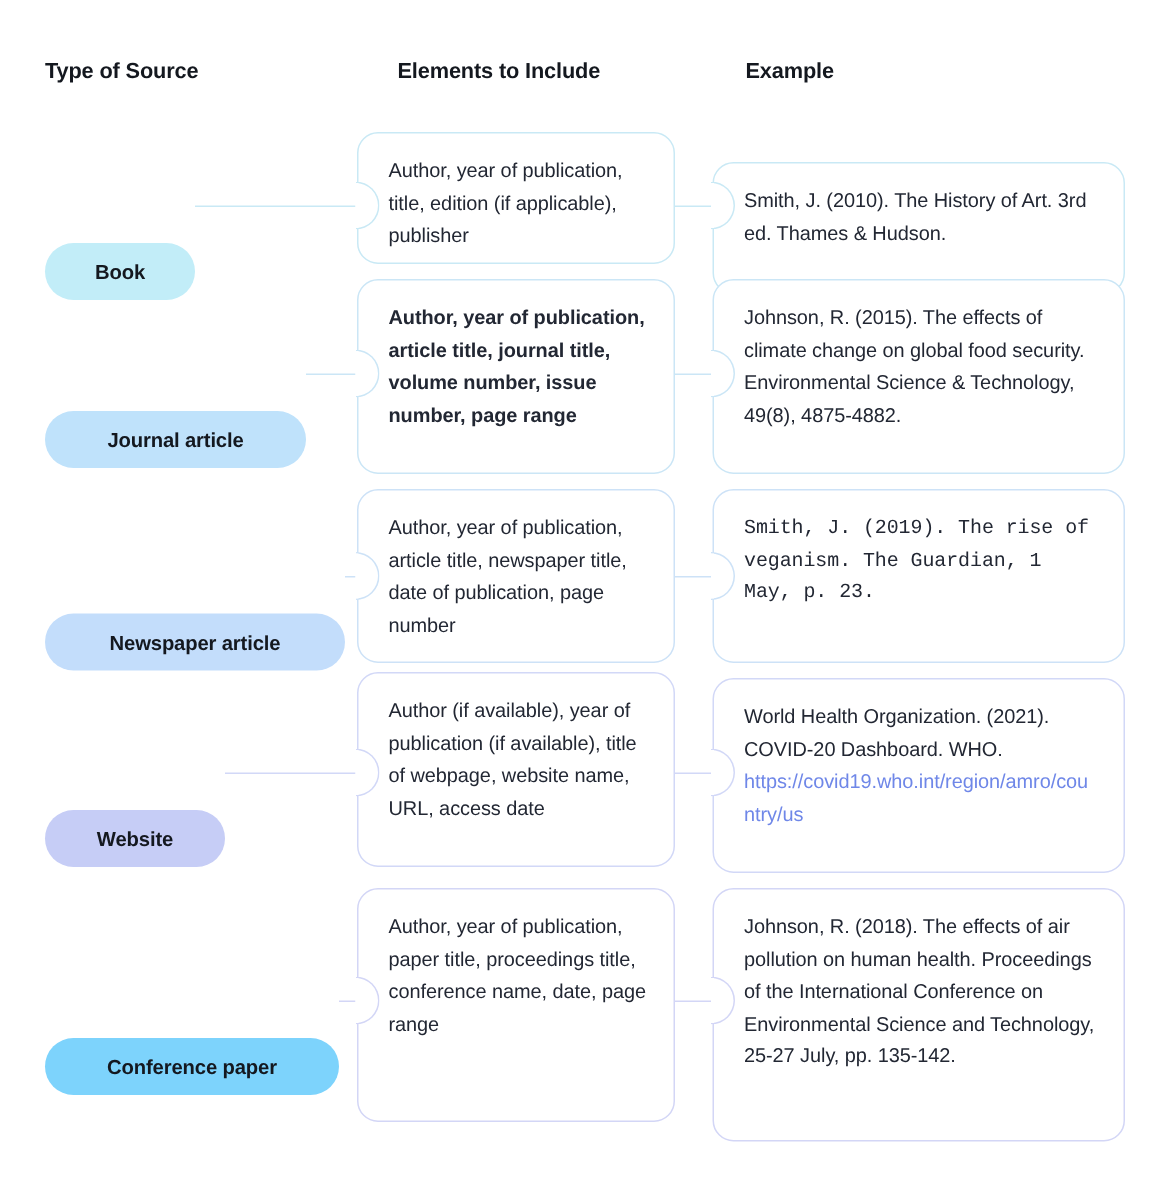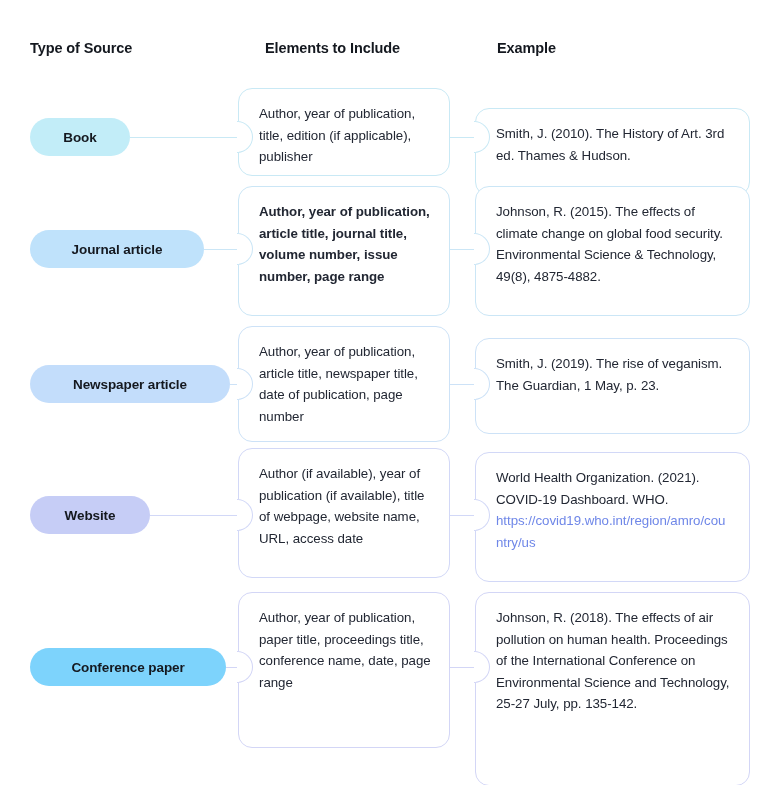--- a/index.html
+++ b/index.html
@@ -58,20 +58,21 @@
     justify-content: center;
     border-radius: 999px;
     font-size: 13.5px;
     font-weight: bold;
     color: #14181f;
     letter-spacing: -0.1px;
     white-space: nowrap;
     box-sizing: border-box;
     padding: 0 18px;
     height: 38px;
+    margin-top: 44px;
   }
 
   
   .connector {
     position: absolute;
     height: 1px;
     background: #bfe7f4;
   }
 
   
@@ -161,55 +162,55 @@
     </div>
     <div class="row" style="top: 0px;">
       <div class="pill" style="top: 365px; width: 200px; background: rgb(195, 221, 251);">
         <span>Newspaper article</span>
       </div>
       <div class="connector" style="left: 230px; width: 8px; top: 384px; background: rgb(205, 226, 247);"></div>
       <div class="card card-elements" style="top: 326px; height: 116px; border-color: rgb(205, 226, 247);">
         <p>Author, year of publication, article title, newspaper title, date of publication, page number</p>
       </div>
       <div class="connector" style="left: 450px; width: 25px; top: 384px; background: rgb(205, 226, 247);"></div>
-      <div class="card card-example" style="top: 338px; height: 96px; border-color: rgb(205, 226, 247);">
+      <div class="card card-example" style="top: 326px; height: 116px; border-color: rgb(205, 226, 247); font-family: Liberation Mono, monospace;">
         <p><span>Smith, J. (2019). The rise of veganism. The Guardian, 1 May, p. 23.</span></p>
       </div>
       <div class="notch-arc" style="left: 237px; top: 368px; border-color: rgb(205, 226, 247);"></div>
       <div style="position: absolute; left: 237px; top: 369px; width: 2px; height: 30px; background: rgb(255, 255, 255);"></div>
       <div class="notch-arc" style="left: 474px; top: 368px; border-color: rgb(205, 226, 247);"></div>
       <div style="position: absolute; left: 474px; top: 369px; width: 2px; height: 30px; background: rgb(255, 255, 255);"></div>
     </div>
     <div class="row" style="top: 0px;">
       <div class="pill" style="top: 496px; width: 120px; background: rgb(198, 205, 246);">
         <span>Website</span>
       </div>
       <div class="connector" style="left: 150px; width: 88px; top: 515px; background: rgb(210, 216, 247);"></div>
       <div class="card card-elements" style="top: 448px; height: 130px; border-color: rgb(210, 216, 247);">
         <p>Author (if available), year of publication (if available), title of webpage, website name, URL, access date</p>
       </div>
       <div class="connector" style="left: 450px; width: 25px; top: 515px; background: rgb(210, 216, 247);"></div>
       <div class="card card-example" style="top: 452px; height: 130px; border-color: rgb(210, 216, 247);">
-        <p><span>World Health Organization. (2021). COVID-19 Dashboard. WHO. </span><a class="link" href="#" style="color: rgb(111, 135, 232);">https://covid19.who.int/region/amro/country/us</a></p>
+        <p><span>World Health Organization. (2021). COVID-20 Dashboard. WHO. </span><a class="link" href="#" style="color: rgb(111, 135, 232);">https://covid19.who.int/region/amro/country/us</a></p>
       </div>
       <div class="notch-arc" style="left: 237px; top: 499px; border-color: rgb(210, 216, 247);"></div>
       <div style="position: absolute; left: 237px; top: 500px; width: 2px; height: 30px; background: rgb(255, 255, 255);"></div>
       <div class="notch-arc" style="left: 474px; top: 499px; border-color: rgb(210, 216, 247);"></div>
       <div style="position: absolute; left: 474px; top: 500px; width: 2px; height: 30px; background: rgb(255, 255, 255);"></div>
     </div>
     <div class="row" style="top: 0px;">
       <div class="pill" style="top: 648px; width: 196px; background: #7dd3fc;">
         <span>Conference paper</span>
       </div>
       <div class="connector" style="left: 226px; width: 12px; top: 667px; background: rgb(211, 214, 246);"></div>
       <div class="card card-elements" style="top: 592px; height: 156px; border-color: rgb(211, 214, 246);">
         <p>Author, year of publication, paper title, proceedings title, conference name, date, page range</p>
       </div>
       <div class="connector" style="left: 450px; width: 25px; top: 667px; background: rgb(211, 214, 246);"></div>
-      <div class="card card-example" style="top: 592px; height: 194px; border-color: rgb(211, 214, 246);">
+      <div class="card card-example" style="top: 592px; height: 169px; border-color: rgb(211, 214, 246);">
         <p><span>Johnson, R. (2018). The effects of air pollution on human health. Proceedings of the International Conference on Environmental Science and Technology, 25-27 July, pp. 135-142.</span></p>
       </div>
       <div class="notch-arc" style="left: 237px; top: 651px; border-color: rgb(211, 214, 246);"></div>
       <div style="position: absolute; left: 237px; top: 652px; width: 2px; height: 30px; background: rgb(255, 255, 255);"></div>
       <div class="notch-arc" style="left: 474px; top: 651px; border-color: rgb(211, 214, 246);"></div>
       <div style="position: absolute; left: 474px; top: 652px; width: 2px; height: 30px; background: rgb(255, 255, 255);"></div>
     </div>
   </div>
 
 </body></html>

